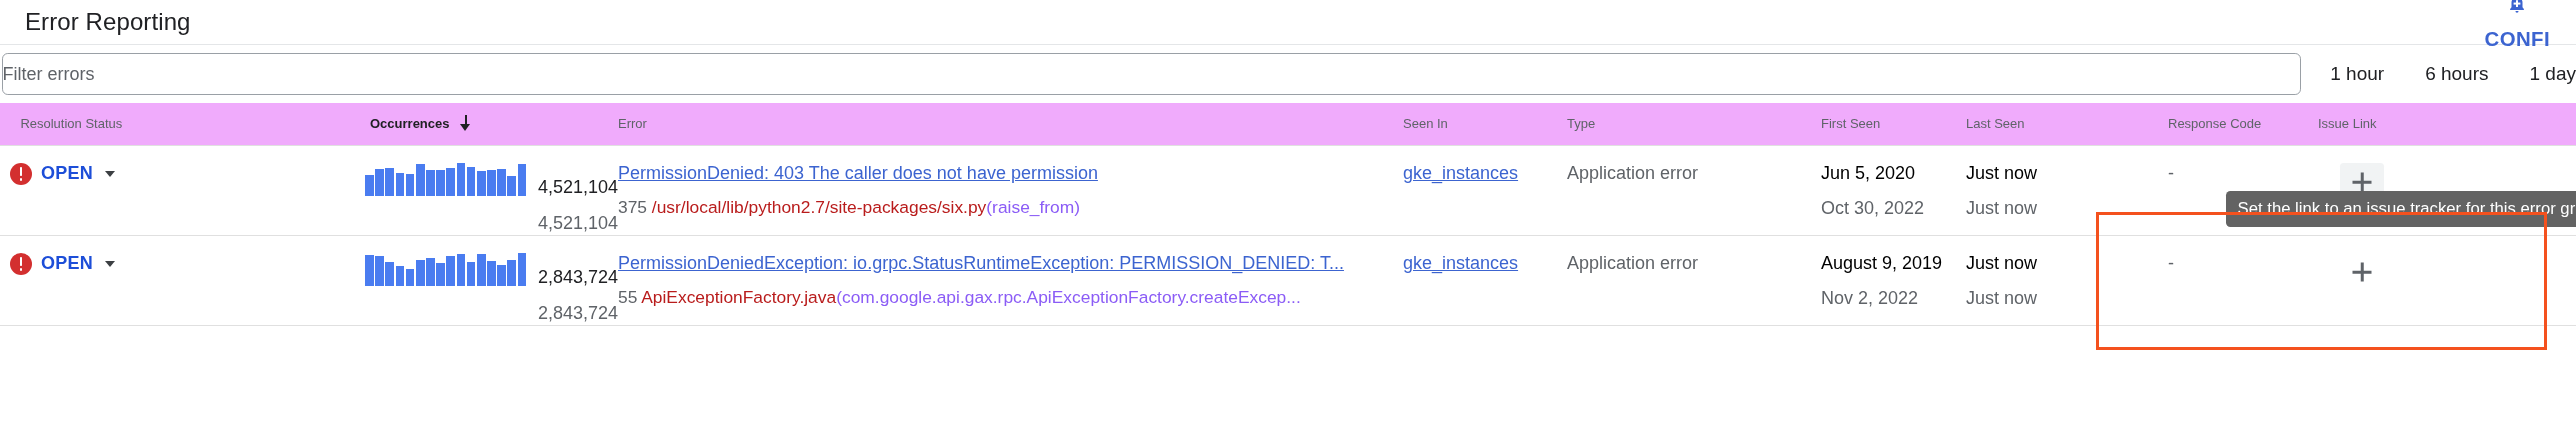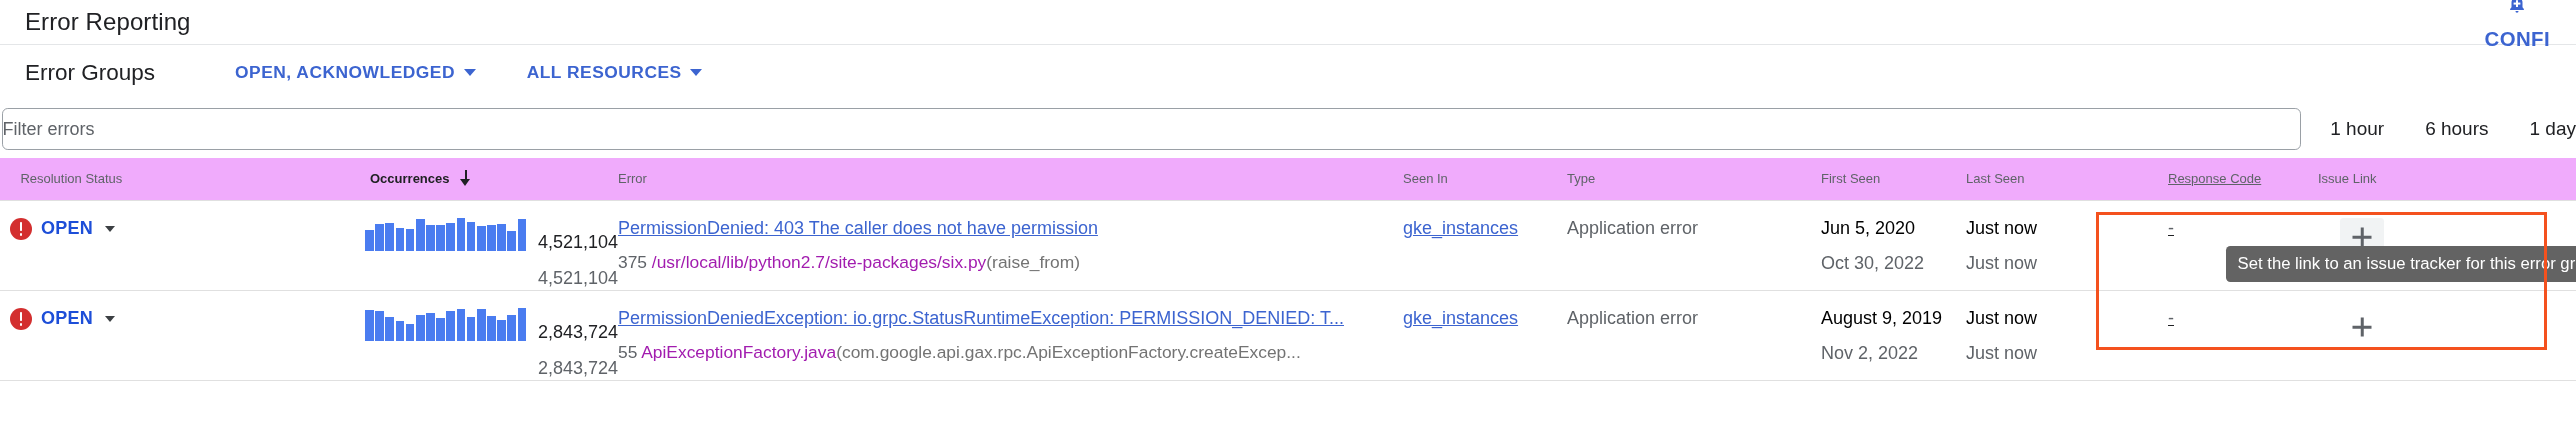--- a/index.html
+++ b/index.html
@@ -164,21 +164,21 @@
   }
 
   
   .c-status   { padding-left: 10.2px !important; width: 182px; }
   .c-occ      { width: 436px; }
   .c-error    { width: 785px; }
   .c-seen     { width: 164px; }
   .c-type     { width: 254px; }
   .c-first    { width: 145px; }
   .c-last     { width: 167px; }
-  .c-resp     { width: 166px; text-decoration: underline; }
+  .c-resp     { width: 166px; }
   .c-issue    { width: 277px; }
 
   .hpad-status { padding-left: 10.2px; }
   .hpad-occ    { padding-left: 188px; }
   .hpad-error  { padding-left: 0px; }
   .hpad-seen   { padding-left: 0px; }
   .hpad-type   { padding-left: 0px; }
   .hpad-first  { padding-left: 0px; }
   .hpad-last   { padding-left: 0px; }
   .hpad-resp   { padding-left: 35px; }
@@ -227,22 +227,22 @@
 
   
   .err-link {
     font-size: 18px; color: #3c64d0; text-decoration: underline;
     display: block; white-space: nowrap; overflow: hidden;
     text-overflow: ellipsis; cursor: pointer;
   }
   .err-sub { margin-top: 13px; font-size: 17.4px; white-space: nowrap;
              overflow: hidden; text-overflow: ellipsis; }
   .err-line { color: #5f6368; }
-  .err-file { color: #a21caf; }
-  .err-fn { color: #737373; }
+  .err-file { color: #b91c1c; }
+  .err-fn { color: #8b5cf6; }
 
   .seen-link {
     font-size: 18px; color: #3c64d0; text-decoration: underline; cursor: pointer;
   }
   .type-text { font-size: 18px; color: #5f6368; }
 
   .date-primary { font-size: 18px; color: #000000; }
   .date-secondary { font-size: 18px; color: #5f6368; margin-top: 14.5px; }
 
   .resp-dash { font-size: 18px; color: #5f6368; padding-left: 35px; }
@@ -303,33 +303,20 @@
           <path fill="#3c64d0" d="M12 2a2 2 0 0 0-2 2v.3A6 6 0 0 0 6 10v5l-1.5 2v1h15v-1L18 15v-5a6 6 0 0 0-4-5.7V4a2 2 0 0 0-2-2z"></path>
           <rect x="10.9" y="7.3" width="2.2" height="7.4" fill="#ffffff"></rect>
           <rect x="8.3" y="9.9" width="7.4" height="2.2" fill="#ffffff"></rect>
           <path fill="#3c64d0" d="M10.3 19.2h3.4a1.7 1.7 0 0 1-3.4 0z"></path>
         </svg>
       </span>
       <span class="configure-label">CONFI</span>
     </div>
   </div>
 
-  <div class="subheader">
-    <div class="section-title">Error Groups</div>
-
-    <div class="pill-select">
-      <span class="label">OPEN, ACKNOWLEDGED</span>
-      <span class="caret"></span>
-    </div>
-
-    <div class="pill-select">
-      <span class="label">ALL RESOURCES</span>
-      <span class="caret"></span>
-    </div>
-  </div>
 
   <div class="filterrow">
     <div class="filter-box">
       <input type="text" placeholder="Filter errors" style="">
     </div>
     <div class="timerange">
       <span class="tr">1 hour</span>
       <span class="tr">6 hours</span>
       <span class="tr">1 day</span>
     </div>

